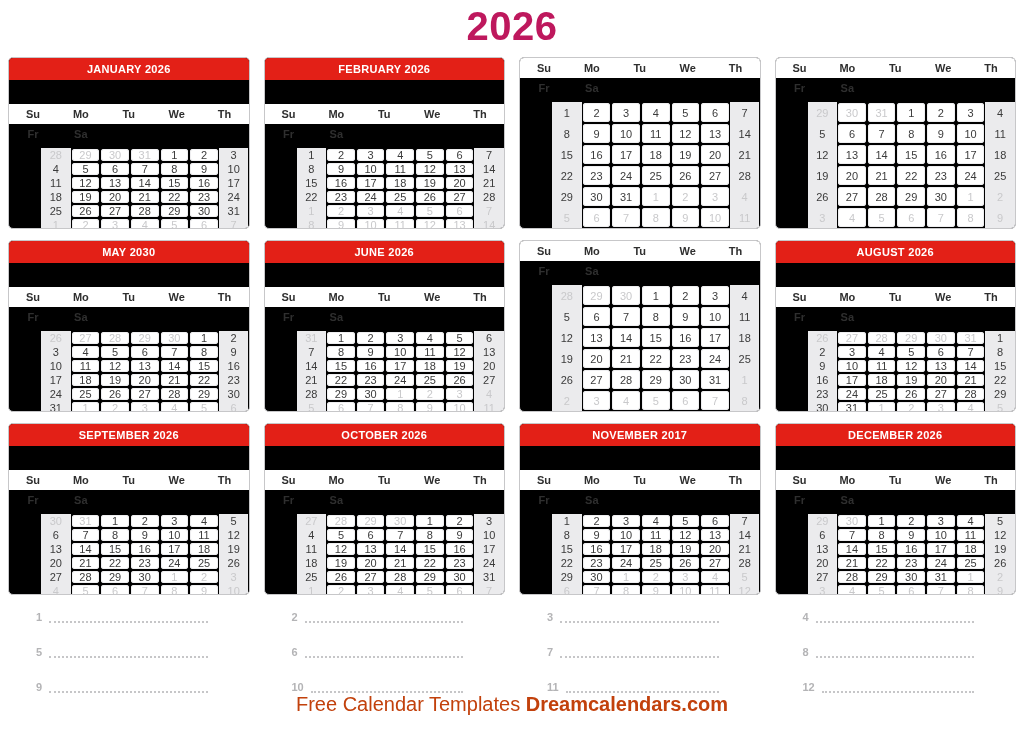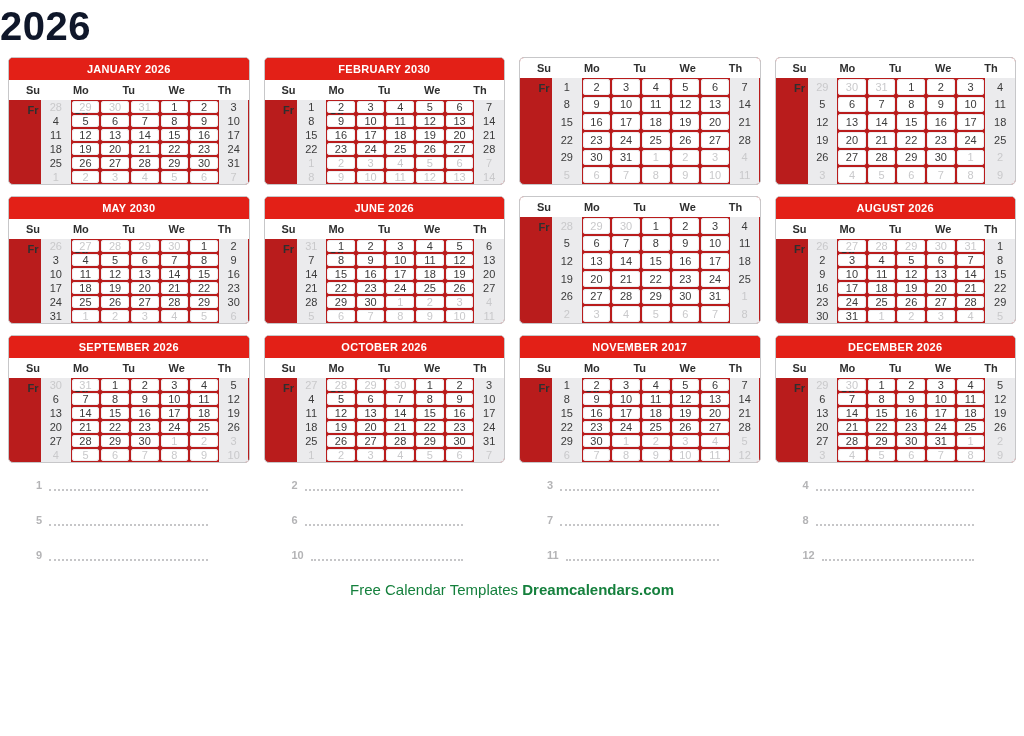--- a/index.html
+++ b/index.html
@@ -1,33 +1,33 @@
 <!DOCTYPE html>
 <html style="--red: #e32017; --weekend: #ebebed; --outside: #c9c9cb;"><head>
 <meta charset="utf-8">
 <style>
   * { margin:0; padding:0; box-sizing:border-box; }
   html,body { width:1024px; height:736px; background:#fff; font-family:"Liberation Sans", sans-serif; overflow:hidden; }
   .page { width:1024px; height:736px; display:flex; flex-direction:column; }
-  .page-title { font-size:40px; font-weight:bold; color:#0f172a; margin:4px 0 8px; letter-spacing:.5px; }
+  .page-title { text-align:center; font-size:40px; font-weight:bold; color:#be185d; margin:4px 0 8px; letter-spacing:.5px; }
   .months-grid { display:grid; grid-template-columns:repeat(4,1fr); column-gap:14px; row-gap:11px; padding:0 8px; }
-  .month { border:1px solid #c7c7c9; border-radius:5px; overflow:hidden; background:#b91c1c; height:128px; display:flex; flex-direction:column; }
+  .month { border:1px solid #c7c7c9; border-radius:5px; overflow:hidden; background:#000000; height:172px; display:flex; flex-direction:column;gap:24px; }
   .month-header { background:var(--red,#e32017); color:#fff; font-weight:bold; font-size:11px; text-align:center; line-height:22px; height:22px; flex:0 0 22px; letter-spacing:.3px; }
   .weekday-row { display:grid; grid-template-columns:repeat(5,1fr); height:20px; flex:0 0 20px; background:#fff; }
   .weekday-row span { font-weight:bold; font-size:11px; color:#2f2f2f; text-align:center; line-height:20px; }
   .dates { flex:1; display:grid; grid-template-rows:repeat(6,1fr);padding-left:32px; }
   .week { display:grid; grid-template-columns:repeat(7,1fr); }
   .cell { font-size:11px; display:flex; align-items:center; justify-content:center; color:#3b3b3b; background:#fff; box-shadow:inset 0 0 0 1px #eeeef0; border-radius:3px; margin:1px; }
   .cell.wknd { background:var(--weekend,#ebebed); box-shadow:none; border-radius:0; margin:0; }
   .cell.out { color:var(--outside,#c9c9cb); }
   .notes-grid { display:grid; grid-template-columns:repeat(4,1fr); column-gap:14px; row-gap:21px; padding:14px 8px 0; }
   .note { display:flex; align-items:flex-end; height:14px; padding:0 42px 0 28px; }
   .note .num { font-size:11px; font-weight:bold; color:#b4b4b6; margin-right:7px; line-height:12px; }
   .note .line { flex:1; border-bottom:2px dotted #c6c6c8; height:12px; }
-  .footer { text-align:center; font-size:15px; color:#15803d; margin-top:20px; }
+  .footer { text-align:center; font-size:20px; color:#c2410c; }
   .footer .brand { font-weight:bold; }
 </style>
 </head>
 <body>
 
 <div class="page">
   <h1 class="page-title">2026</h1>
   <div class="months-grid" id="months">
       <div class="month">
     <div class="month-header">JANUARY 2026</div>
@@ -91,21 +91,21 @@
             <div class="cell out">2</div>
             <div class="cell out">3</div>
             <div class="cell out">4</div>
             <div class="cell out">5</div>
             <div class="cell out">6</div>
             <div class="cell wknd out">7</div>
           </div>
         </div>
   </div>
       <div class="month">
-    <div class="month-header">FEBRUARY 2030</div>
+    <div class="month-header">FEBRUARY 2026</div>
     <div class="weekday-row">
           <span>Su</span>
           <span>Mo</span>
           <span>Tu</span>
           <span>We</span>
           <span>Th</span>
           <span>Fr</span>
           <span>Sa</span>
         </div>
     <div class="dates">

